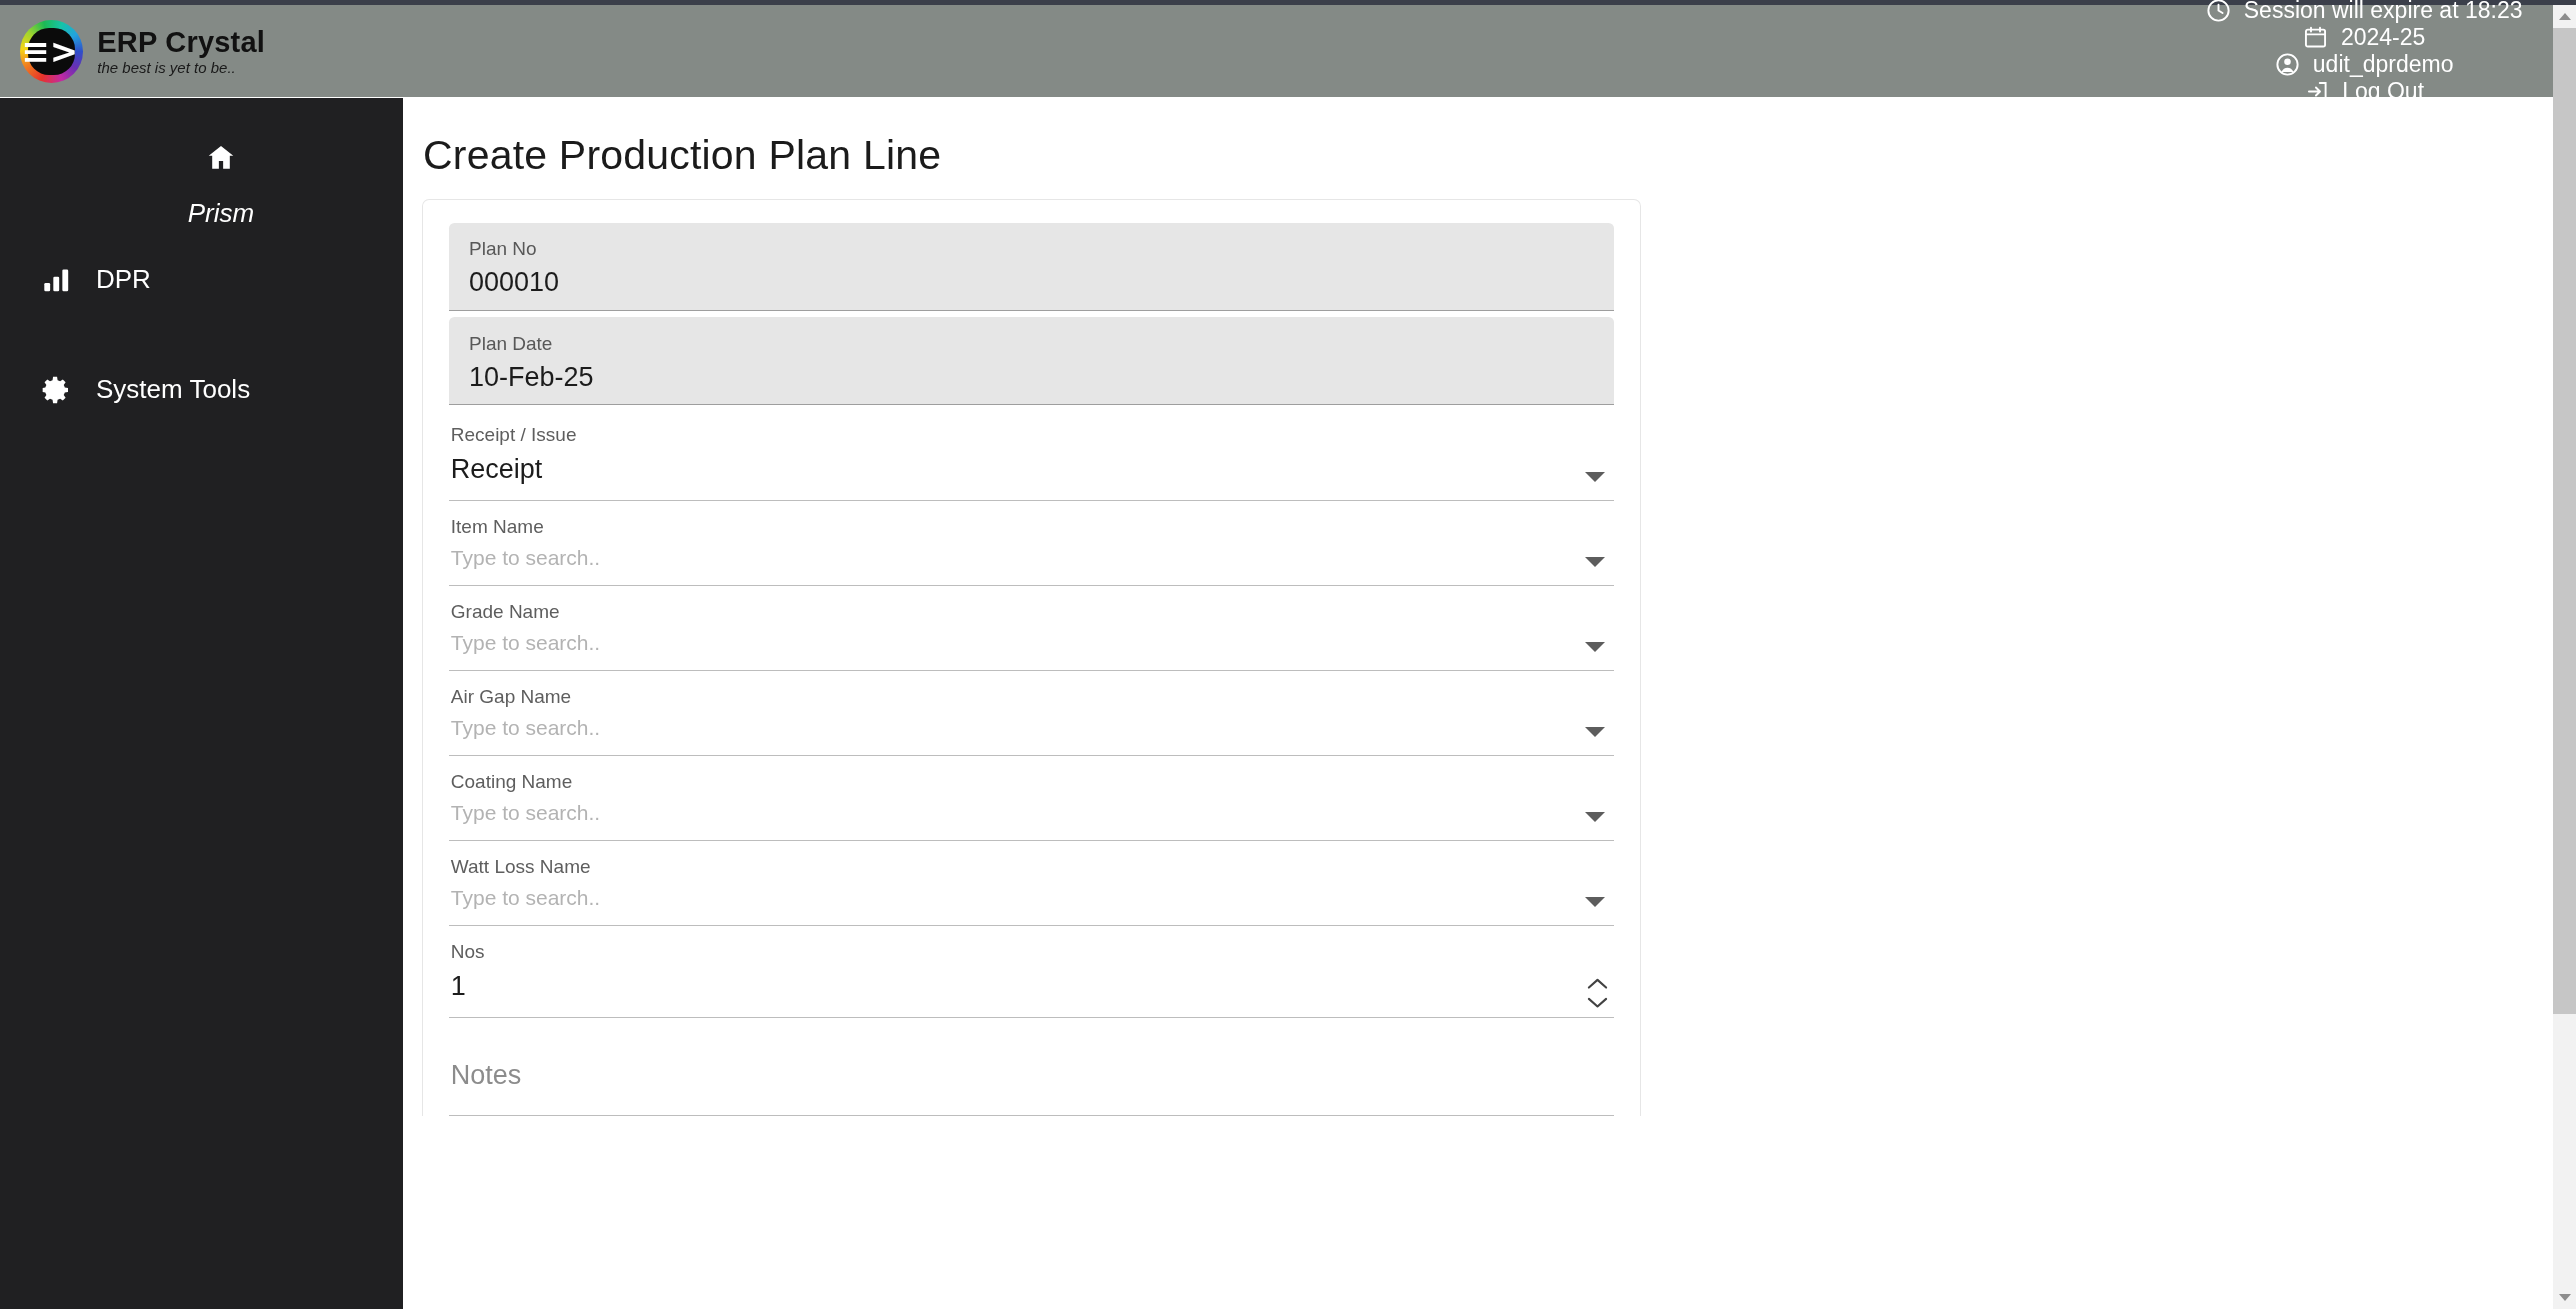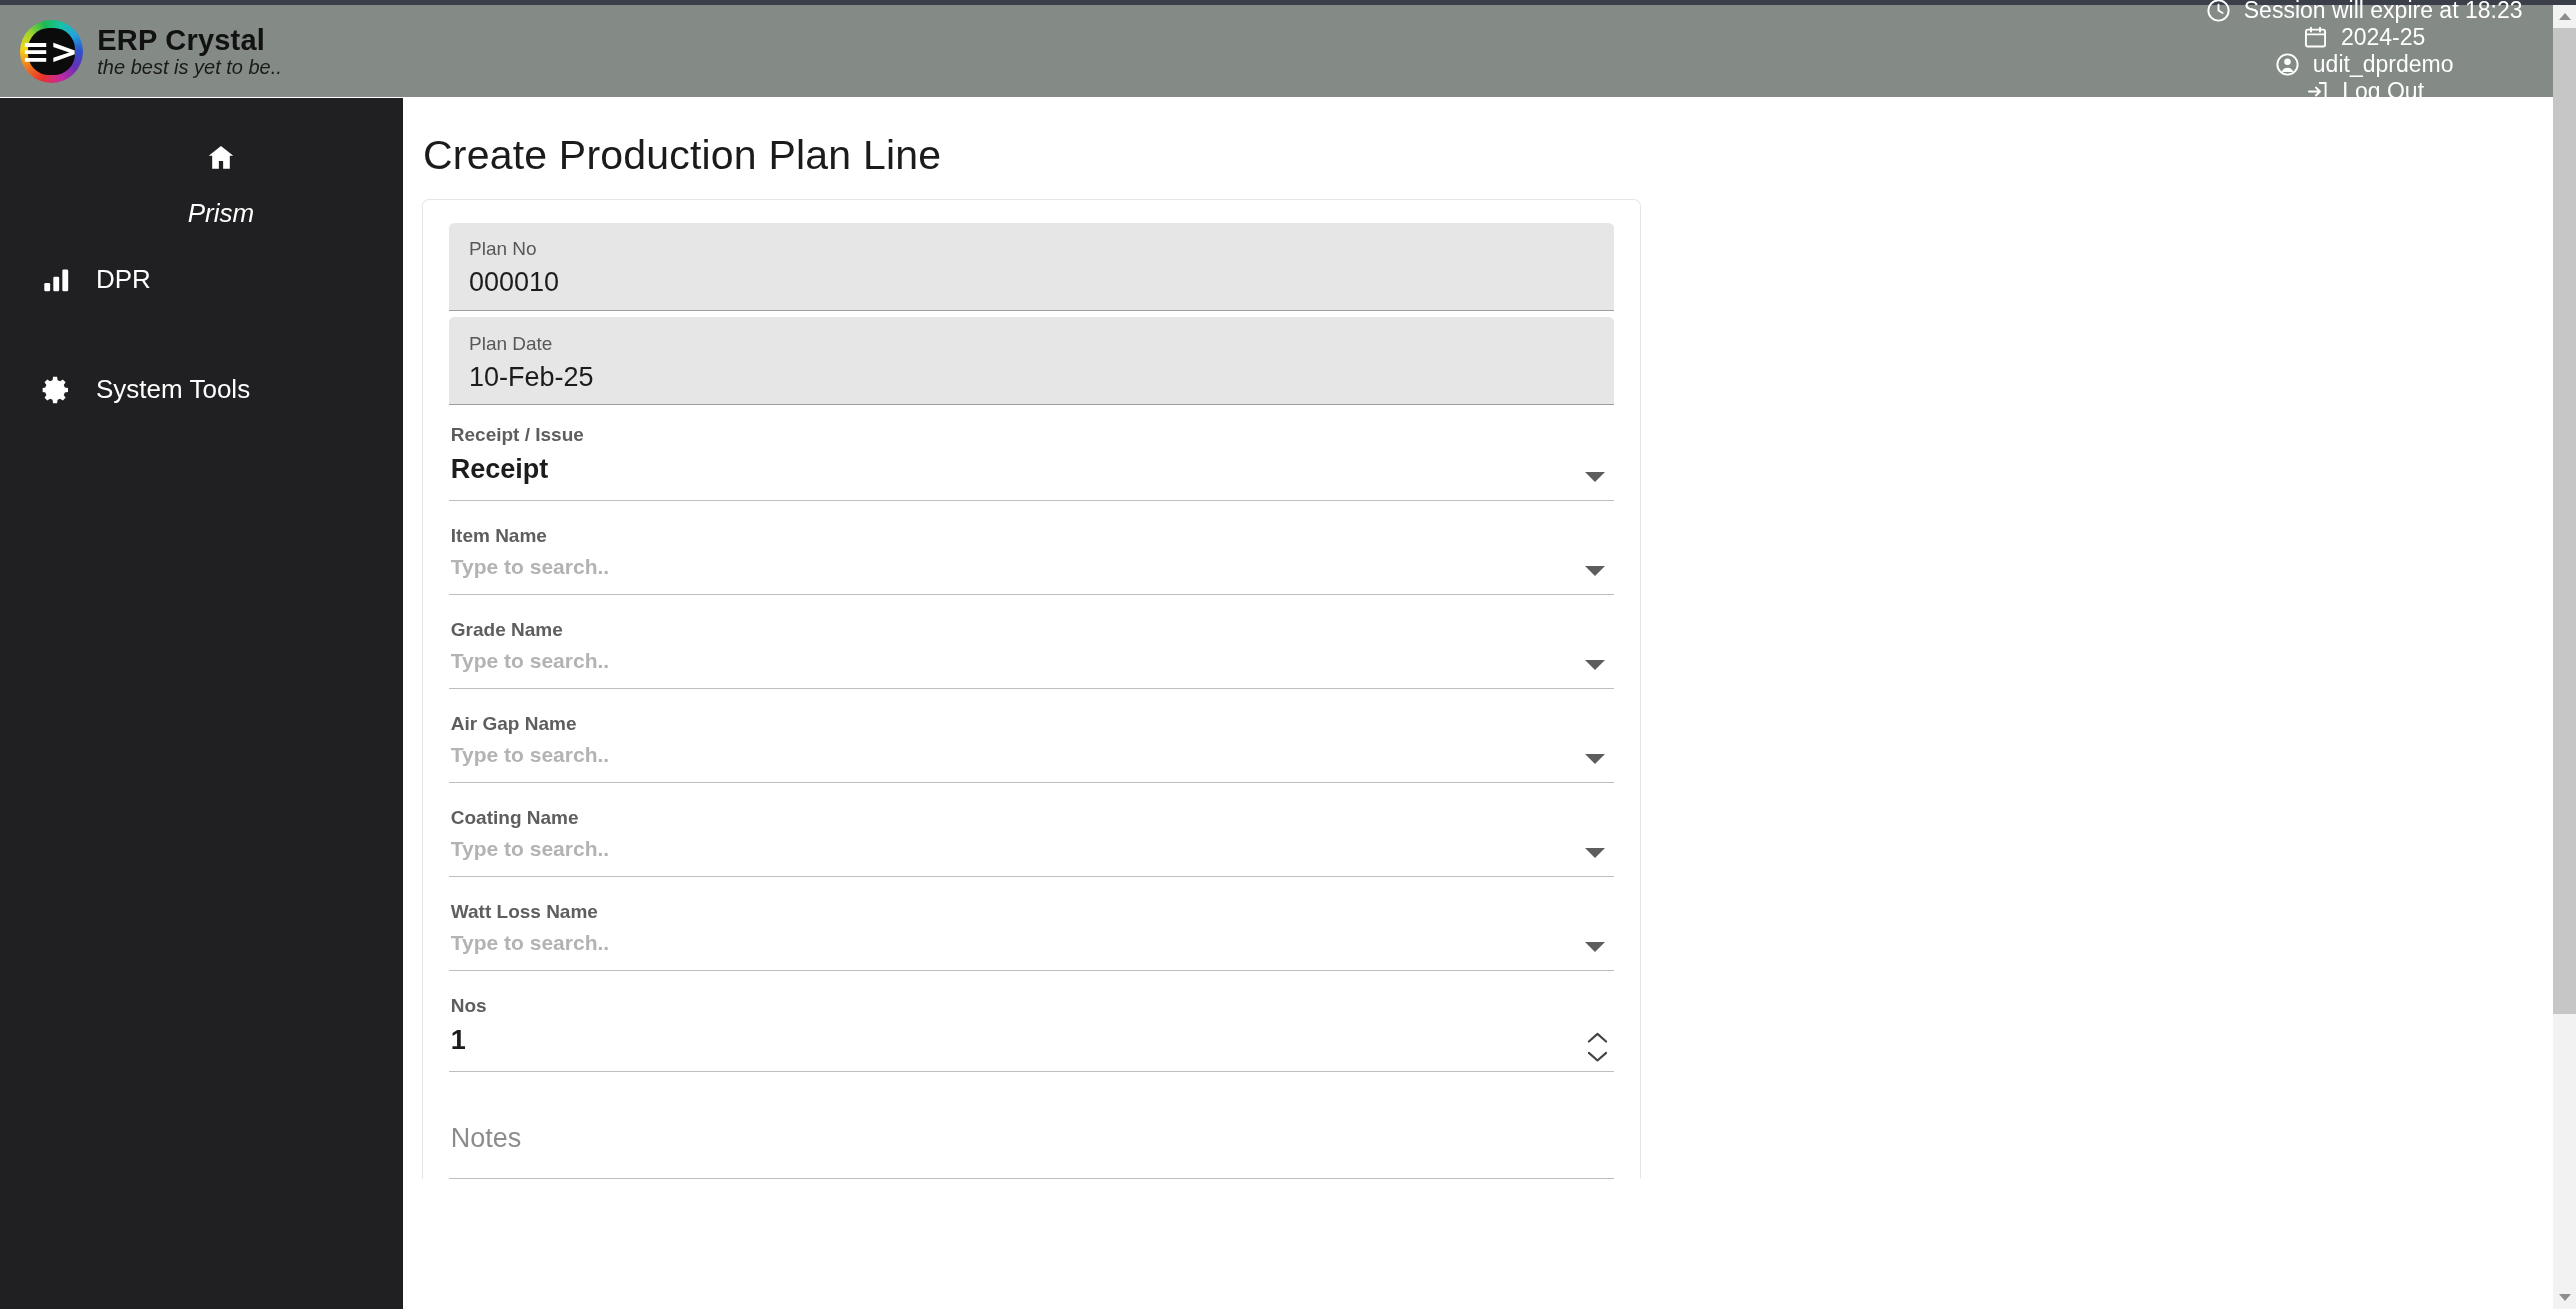--- a/index.html
+++ b/index.html
@@ -42,21 +42,21 @@
     display: flex; align-items: center; justify-content: center;
     color: #ffffff; font-size: 34px; font-weight: bold;
     font-family: "DejaVu Sans", sans-serif; line-height: 1;
     z-index: 2; padding-right: 3.6px;
   }
   .brand-text { margin-left: 14.3px; line-height: 1.05; }
   .brand-name {
     font-size: 29px; font-weight: bold; color: #111111; letter-spacing: 0.2px;
   }
   .brand-tag {
-    font-size: 20px; font-style: italic; color: #1a1a1a; margin-top: 1.8px;
+    font-size: 15px; font-style: italic; color: #1a1a1a; margin-top: 1.8px;
   }
 
   .header-right {
     margin-left: auto; display: flex; align-items: center;
     padding-right: 30.5px; color: #ffffff; flex-direction: column;
   }
   .hdr-item {
     display: flex; align-items: center; gap: 11.7px;
     margin-left: 65px; font-size: 23px; color: #ffffff; white-space: nowrap;
   }
@@ -100,21 +100,21 @@
     background: #e6e6e6; border-bottom: 0.9px solid #9e9e9e;
     border-radius: 5.4px 5.4px 0 0;
     padding: 15.2px 20px 11.7px 20px; margin-bottom: 6.3px;
   }
   .field-filled .f-label { font-size: 19px; color: #585858; margin-bottom: 7.2px; }
   .field-filled .f-value { font-size: 27px; color: #1c1c1c; }
 
   
   .field-line {
     position: relative; border-bottom: 0.9px solid #bdbdbd;
-    padding: 12.6px 1.8px 9px 1.8px; margin-bottom: 12px; font-weight: bold;
+    padding: 12.6px 1.8px 9px 1.8px; margin-bottom: 3px;
   }
   .field-line .f-label { font-size: 19px; color: #5e5e5e; margin-bottom: 8px; }
   .field-line .f-value { font-size: 27px; color: #1c1c1c; padding-bottom: 5.4px; }
   .field-line .f-placeholder { font-size: 21px; color: #b3b3b3; padding-bottom: 5.4px; }
 
   .caret-down {
     position: absolute; right: 9px; bottom: 18px;
     width: 0; height: 0;
     border-left: 10px solid transparent; border-right: 10px solid transparent;
     border-top: 10.8px solid #5d5d5d;

